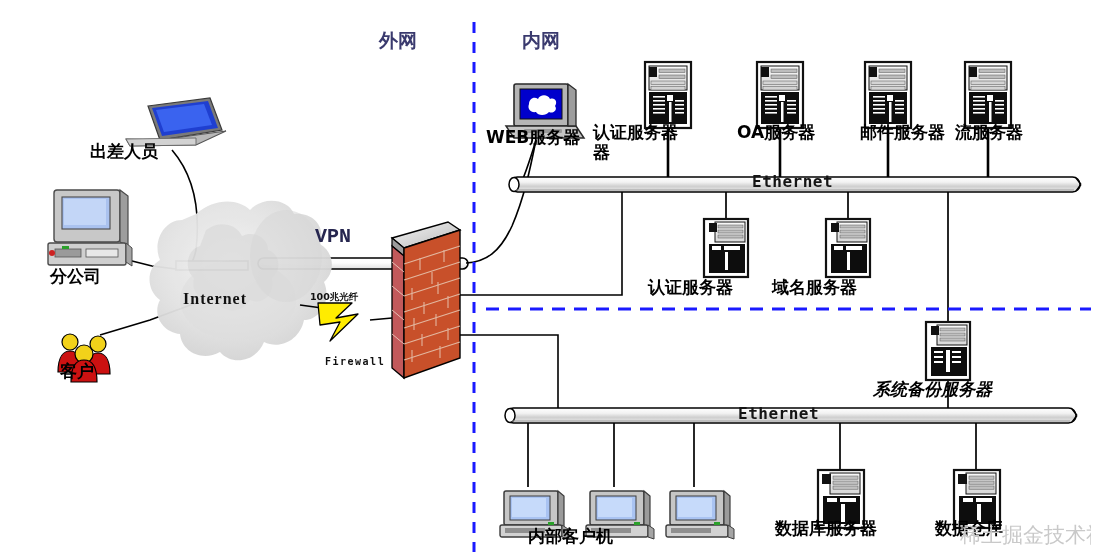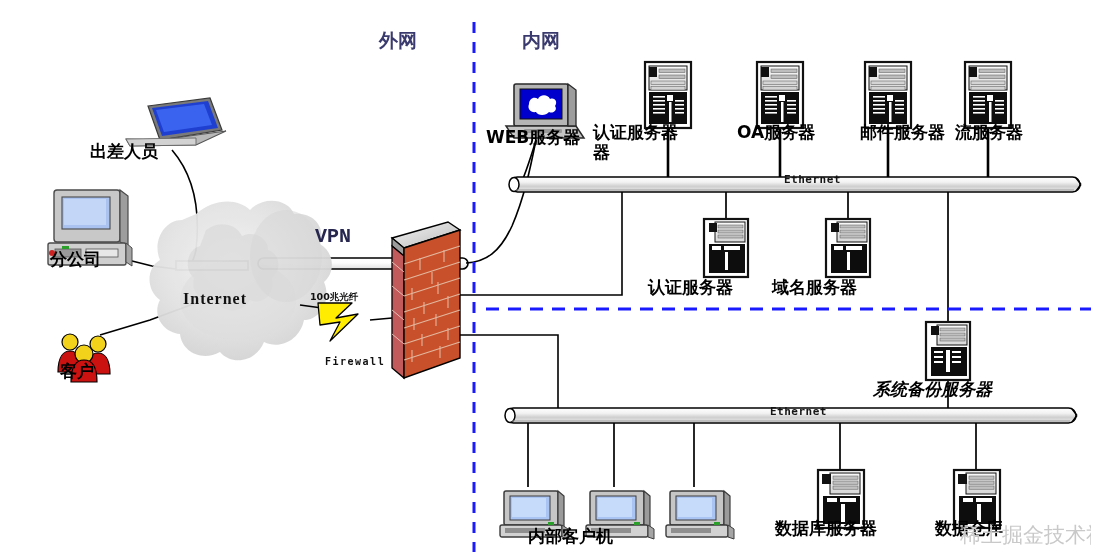--- a/index.html
+++ b/index.html
@@ -25,21 +25,21 @@
     letter-spacing:0px;
   }
   .cn{font-family:"DejaVu Sans","Liberation Sans",sans-serif;font-size:17px;font-weight:bold;}
   .zone{
     color:#3a3a6e;font-size:19px;font-weight:bold;
     font-family:"DejaVu Sans","Liberation Sans",sans-serif;
   }
   .vpn-lbl{color:#26264f;font-size:20px;font-weight:bold;font-family:Liberation Mono, monospace;}
   .internet-lbl{font-family:Liberation Serif, serif;font-size:16px;font-weight:bold;color:#111;letter-spacing:1px;}
   .fw-lbl{font-family:"DejaVu Sans Mono","Liberation Mono",monospace;font-size:10px;font-weight:bold;color:#111;letter-spacing:1.5px;}
-  .eth-lbl{font-family:"DejaVu Sans Mono","Liberation Mono",monospace;font-size:11px;font-weight:bold;color:#151515;letter-spacing:.5px;margin-left:32px;}
+  .eth-lbl{font-family:"DejaVu Sans Mono","Liberation Mono",monospace;font-size:16px;font-weight:bold;color:#151515;letter-spacing:.5px;}
   .fiber-lbl{font-family:"DejaVu Sans","Liberation Sans",sans-serif;font-size:9.5px;font-weight:bold;color:#111;}
   .wm{
     position:absolute;
     color:#c9c9c9;
     font-size:21px;
     font-family:"DejaVu Sans","Liberation Sans",sans-serif;
     font-weight:normal;
     white-space:nowrap;
   }
 </style>
@@ -447,21 +447,21 @@
         <rect x="22" y="28" width="16" height="4"></rect>
         <rect x="23" y="34" width="4" height="18"></rect>
       </g>
     </g>
   </svg>
 
   <div class="lbl zone" style="left:379px;top:31px;">外网</div>
   <div class="lbl zone" style="left:522px;top:31px;">内网</div>
 
   <div class="lbl cn" style="left:90px;top:143px;">出差人员</div>
-  <div class="lbl cn" style="left:50px;top:251px;">分公司</div>
+  <div class="lbl cn" style="left:50px;top:268px;">分公司</div>
   <div class="lbl cn" style="left:60px;top:363px;">客户</div>
   <div class="lbl internet-lbl" style="left:183px;top:291px;">Internet</div>
 
   <div class="lbl vpn-lbl" style="left:315px;top:226px;">VPN</div>
   <div class="lbl fw-lbl" style="left:325px;top:357px;">Firewall</div>
   <div class="lbl fiber-lbl" style="left:310px;top:292px;">100兆光纤</div>
 
   <div class="lbl eth-lbl" style="left:752px;top:174px;">Ethernet</div>
   <div class="lbl eth-lbl" style="left:738px;top:406px;">Ethernet</div>
 

